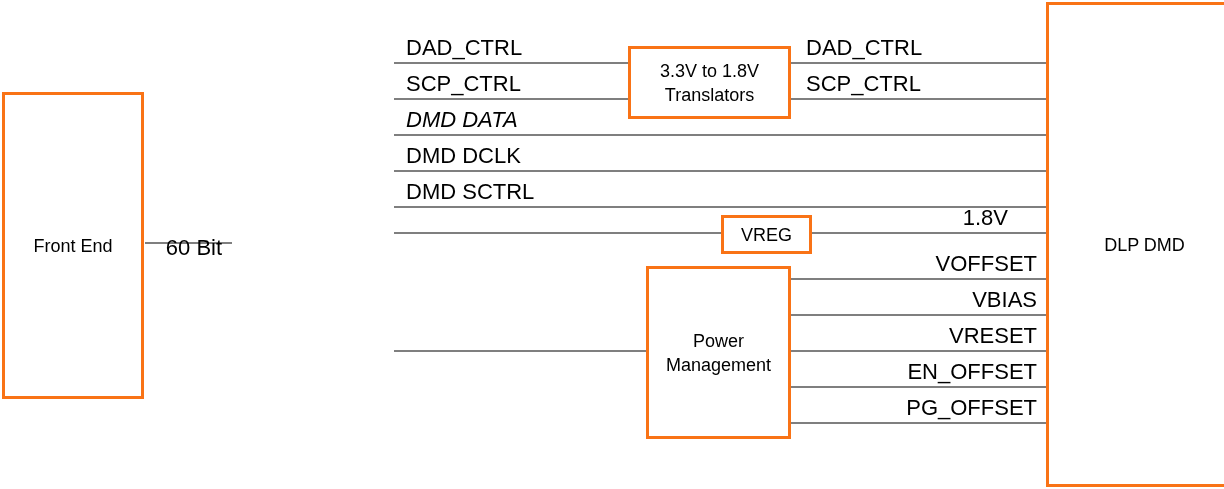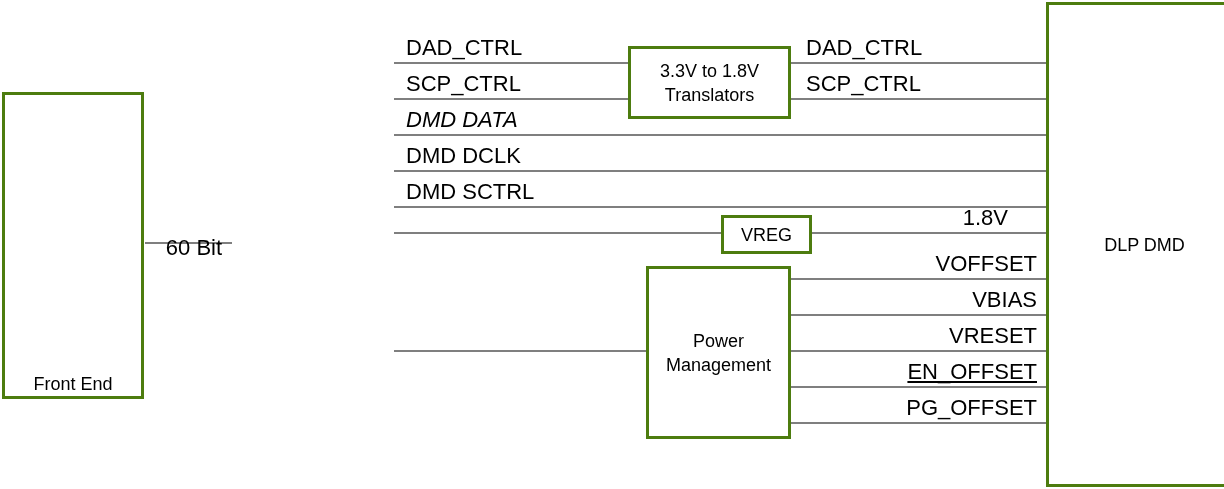--- a/index.html
+++ b/index.html
@@ -17,21 +17,21 @@
     overflow: hidden;
   }
   .line {
     position: absolute;
     height: 2px;
     background: #7f7f7f;
   }
   .box {
     position: absolute;
     box-sizing: border-box;
-    border: 3px solid #4d7c0f;
+    border: 3px solid #f97316;
     background: #ffffff;
     display: flex;
     align-items: center;
     justify-content: center;
     text-align: center;
   }
   .box-label {
     font-size: 18px;
     line-height: 24px;
     white-space: pre-line;
@@ -61,21 +61,21 @@
   <div class="line" style="left:394px; top:170px; width:652px;"></div>
   <div class="line" style="left:394px; top:206px; width:652px;"></div>
   <div class="line" style="left:394px; top:232px; width:652px;"></div>
   <div class="line" style="left:394px; top:350px; width:253px;"></div>
   <div class="line" style="left:790px; top:278px; width:256px;"></div>
   <div class="line" style="left:790px; top:314px; width:256px;"></div>
   <div class="line" style="left:790px; top:350px; width:256px;"></div>
   <div class="line" style="left:790px; top:386px; width:256px;"></div>
   <div class="line" style="left:790px; top:422px; width:256px;"></div>
 
-  <div class="box" style="left:2px; top:92px; width:142px; height:307px;align-items:flex-end;">
+  <div class="box" style="left:2px; top:92px; width:142px; height:307px;">
     <span class="box-label">Front End</span>
   </div>
 
 
   <div class="box" style="left:628px; top:46px; width:163px; height:73px;">
     <span class="box-label">3.3V to 1.8V
 Translators</span>
   </div>
 
   <div class="box" style="left:673px; top:215px; width:91px; height:39px;margin-left:48px;">
@@ -100,16 +100,16 @@
   <div class="sig-label" style="left:406px; top:182px;">DMD SCTRL</div>
 
   <div class="sig-label" style="left:806px; top:38px;">DAD_CTRL</div>
   <div class="sig-label" style="left:806px; top:74px;">SCP_CTRL</div>
 
   <div class="sig-label right" style="right:216px; top:208px;">1.8V</div>
 
   <div class="sig-label right" style="right:187px; top:254px;">VOFFSET</div>
   <div class="sig-label right" style="right:187px; top:290px;">VBIAS</div>
   <div class="sig-label right" style="right:187px; top:326px;">VRESET</div>
-  <div class="sig-label right" style="right:187px; top:362px;text-decoration:underline;">EN_OFFSET</div>
+  <div class="sig-label right" style="right:187px; top:362px;">EN_OFFSET</div>
   <div class="sig-label right" style="right:187px; top:398px;">PG_OFFSET</div>
 
 </div>
 
 </body></html>

